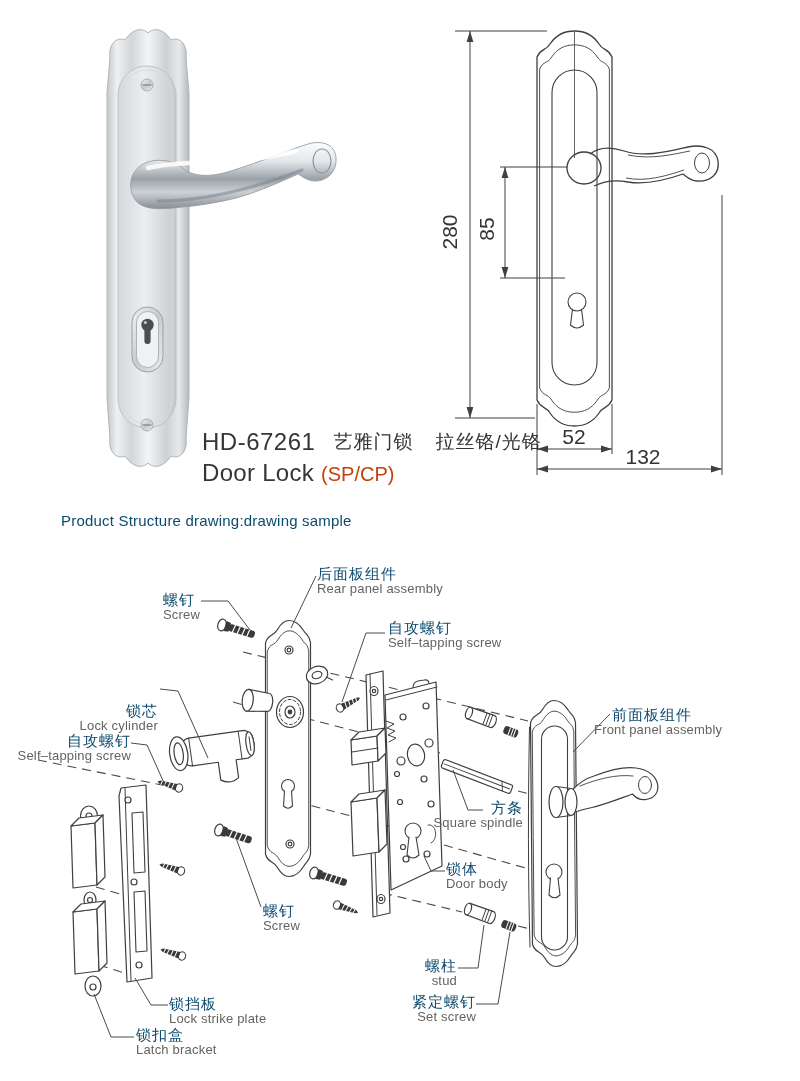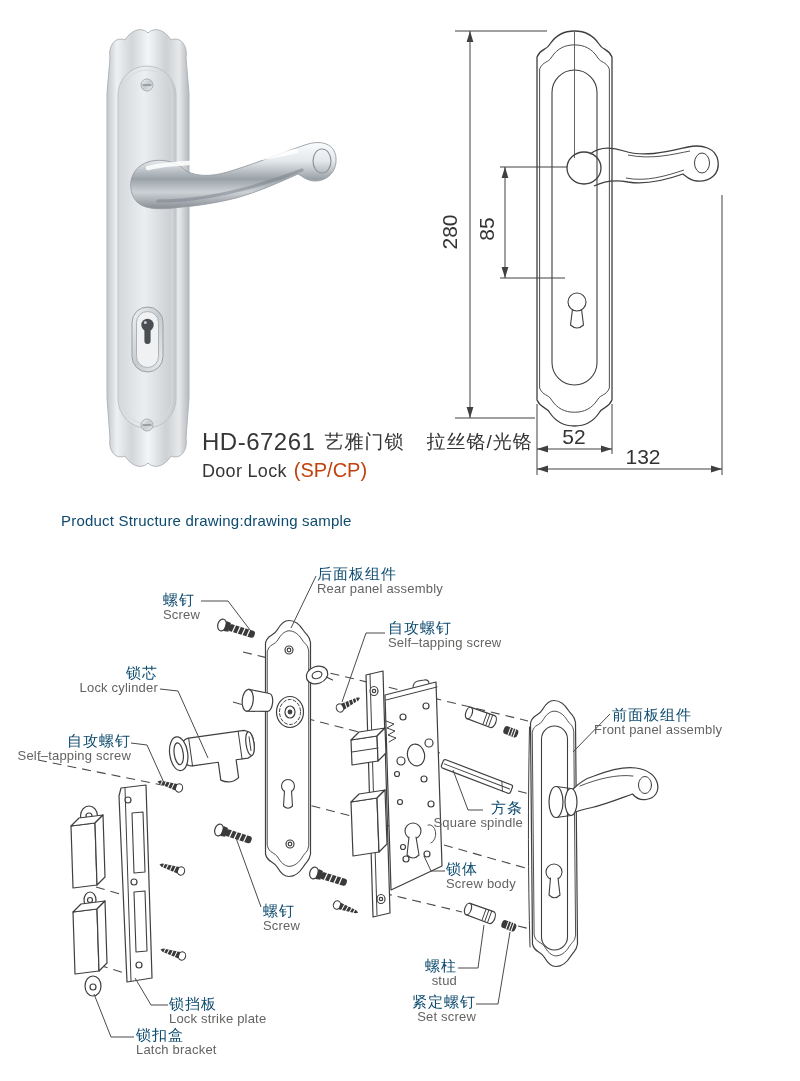--- a/index.html
+++ b/index.html
@@ -4,24 +4,24 @@
 <style>
   html,body{margin:0;padding:0;background:#fff;}
   .page{position:relative;width:800px;height:1081px;background:#fff;overflow:hidden;
         font-family:"Liberation Sans","DejaVu Sans",sans-serif;color:#3a3a3a;}
   .abs{position:absolute;}
   svg{display:block;}
   
   .title-block{position:absolute;left:202px;top:428px;}
   .t1{display:flex;align-items:center;white-space:nowrap;}
   .model{font-size:24px;color:#363636;letter-spacing:.5px;}
-  .cnname{font-size:19px;color:#333;margin-left:9px;letter-spacing:1px;}
+  .cnname{font-size:19px;color:#333;margin-left:18px;letter-spacing:1px;}
   .finish{font-size:19px;color:#333;margin-left:22px;letter-spacing:1px;}
   .t2{display:flex;align-items:baseline;margin-top:3px;white-space:nowrap;}
-  .enname{font-size:18px;color:#363636;letter-spacing:.3px;}
+  .enname{font-size:24px;color:#363636;letter-spacing:.3px;}
   .spec{font-size:20px;color:#c2410c;margin-left:7px;}
   
   .section-head{position:absolute;left:61px;top:509px;}
   .section-head .cn{font-size:20px;color:#4a4a4a;letter-spacing:2px;}
   .section-head .en{font-size:15px;color:#0c4a6e;margin-top:3px;letter-spacing:.2px;}
   
   .plabel{position:absolute;color:#5a5857;white-space:nowrap;}
   .plabel .cn{font-size:15px;line-height:17px;letter-spacing:1px;color:#0c4a6e;}
   .plabel .en{font-size:13px;line-height:14px;color:#636362;letter-spacing:.2px;}
   .ra{text-align:right;}
@@ -373,39 +373,39 @@
     <div class="en">Screw</div>
   </div>
   <div class="plabel" style="left:317px;top:565px">
     <div class="cn">后面板组件</div>
     <div class="en">Rear panel assembly</div>
   </div>
   <div class="plabel" style="left:388px;top:619px">
     <div class="cn">自攻螺钉</div>
     <div class="en">Self–tapping screw</div>
   </div>
-  <div class="plabel ra" style="right:642px;top:664px">
+  <div class="plabel ra" style="right:642px;top:702px">
     <div class="cn">锁芯</div>
     <div class="en">Lock cylinder</div>
   </div>
   <div class="plabel ra" style="right:669px;top:732px">
     <div class="cn">自攻螺钉</div>
     <div class="en">Self–tapping screw</div>
   </div>
   <div class="plabel indent-cn" style="left:594px;top:706px">
     <div class="cn">前面板组件</div>
     <div class="en">Front panel assembly</div>
   </div>
   <div class="plabel ra" style="right:277px;top:799px">
     <div class="cn">方条</div>
     <div class="en">Square spindle</div>
   </div>
   <div class="plabel" style="left:446px;top:860px">
     <div class="cn">锁体</div>
-    <div class="en">Screw body</div>
+    <div class="en">Door body</div>
   </div>
   <div class="plabel" style="left:263px;top:902px">
     <div class="cn">螺钉</div>
     <div class="en">Screw</div>
   </div>
   <div class="plabel ra" style="right:343px;top:957px">
     <div class="cn">螺柱</div>
     <div class="en">stud</div>
   </div>
   <div class="plabel ra" style="right:324px;top:993px">

